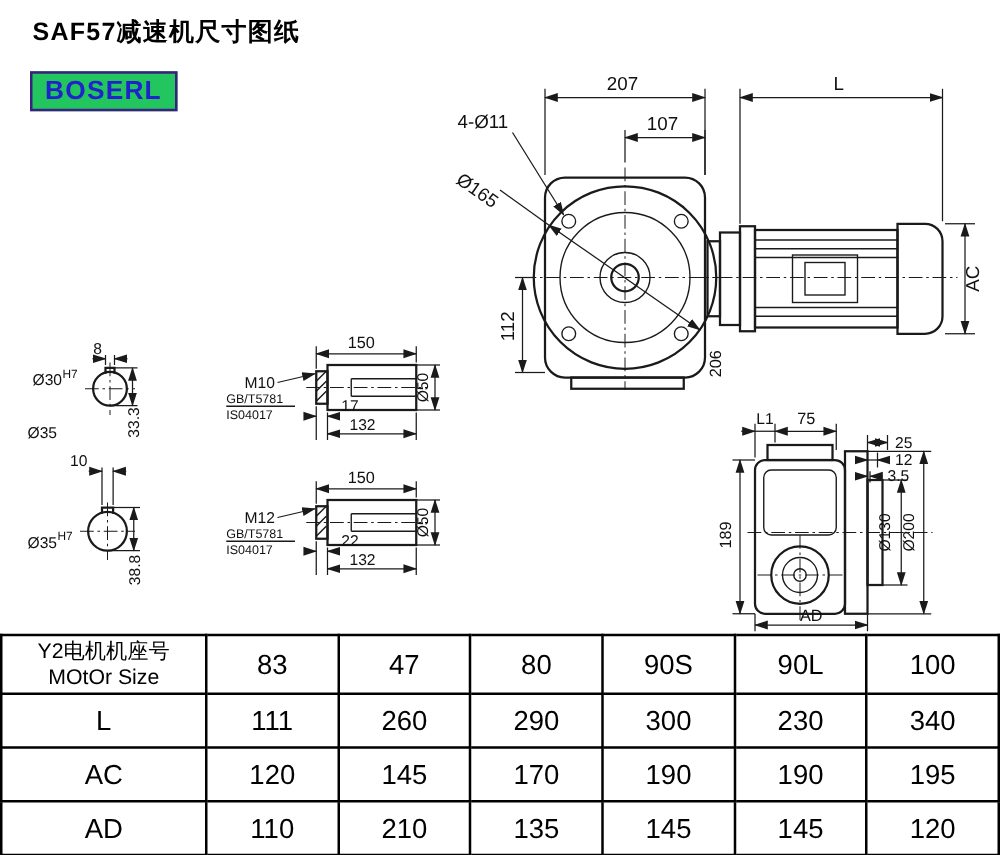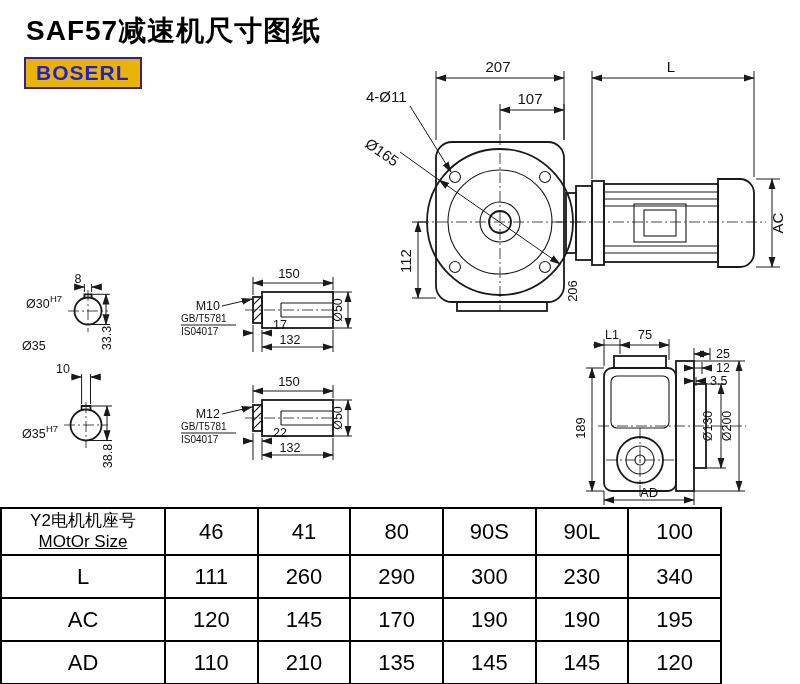--- a/index.html
+++ b/index.html
@@ -1,45 +1,45 @@
 <!DOCTYPE html>
 <html style="--brand-text: #2222cc; --brand-border: #3a2080; --line: #1a1a1a;"><head>
 <meta charset="utf-8">
 <style>
   html,body{margin:0;padding:0;}
   body{
     position:relative;width:800px;height:684px;background:#ffffff;
     font-family:"Liberation Sans",sans-serif;overflow:hidden;
   }
   .page-title{
-    position:absolute;left:26px;top:12px;font-size:28px;font-weight:bold;color:#000;
+    position:absolute;left:26px;top:12px;font-size:20px;font-weight:bold;color:#000;
     letter-spacing:1px;white-space:nowrap;
   }
   .brand-box{
     position:absolute;left:24px;top:57px;border:2px solid var(--brand-border,#3a2080);
-    padding:2px 10px;background:#eab308;
+    padding:2px 10px;background:#22c55e;
   }
   .brand-box span{color:var(--brand-text,#2222cc);font-size:21px;font-weight:bold;letter-spacing:1px;}
   svg{position:absolute;left:0;top:0;}
   svg text{font-family:"Liberation Sans",sans-serif;fill:#111;}
   .s{stroke:var(--line,#1a1a1a);fill:none;stroke-width:1.1;}
   .s2{stroke:var(--line,#1a1a1a);fill:none;stroke-width:1.8;}
   .cl{stroke:var(--line,#1a1a1a);fill:none;stroke-width:0.8;stroke-dasharray:11 3 2 3;}
   .d{stroke:var(--line,#1a1a1a);fill:none;stroke-width:1;}
   .t15{font-size:15px;}.t13{font-size:13px;}.t12{font-size:12.5px;}.t10{font-size:10px;}.t9{font-size:9.5px;}
   .table-wrap{position:absolute;left:0;top:507px;width:800px;}
-  table{border-collapse:collapse;width:722px;table-layout:fixed;}
+  table{border-collapse:collapse;width:800px;table-layout:fixed;}
   td{
     border:2px solid #000;text-align:center;vertical-align:middle;
     font-size:22px;height:41px;color:#000;padding:0;
   }
   td.c0{width:162px;}
   tr.hdr td{height:45px;}
   .cn{font-size:17px;line-height:1.2;}
-  .en{font-size:17px;line-height:1.2;text-decoration:underline;}
+  .en{font-size:17px;line-height:1.2;}
 </style>
 </head>
 <body>
 
 <div class="page-title">SAF57减速机尺寸图纸</div>
 <div class="brand-box">
   <span>BOSERL</span>
 </div>
 
 <svg width="800" height="508" viewBox="0 0 800 508">
@@ -282,22 +282,22 @@
 </svg>
 
 <div class="table-wrap">
   <table>
     <tbody>
         <tr class="hdr">
       <td class="c0">
         <div class="cn">Y2电机机座号</div>
         <div class="en">MOtOr Size</div>
       </td>
-      <td>46</td>
-      <td>41</td>
+      <td>83</td>
+      <td>47</td>
       <td>80</td>
       <td>90S</td>
       <td>90L</td>
       <td>100</td>
     </tr>
     <tr>
       <td class="c0">L</td>
       <td>111</td>
       <td>260</td>
       <td>290</td>

